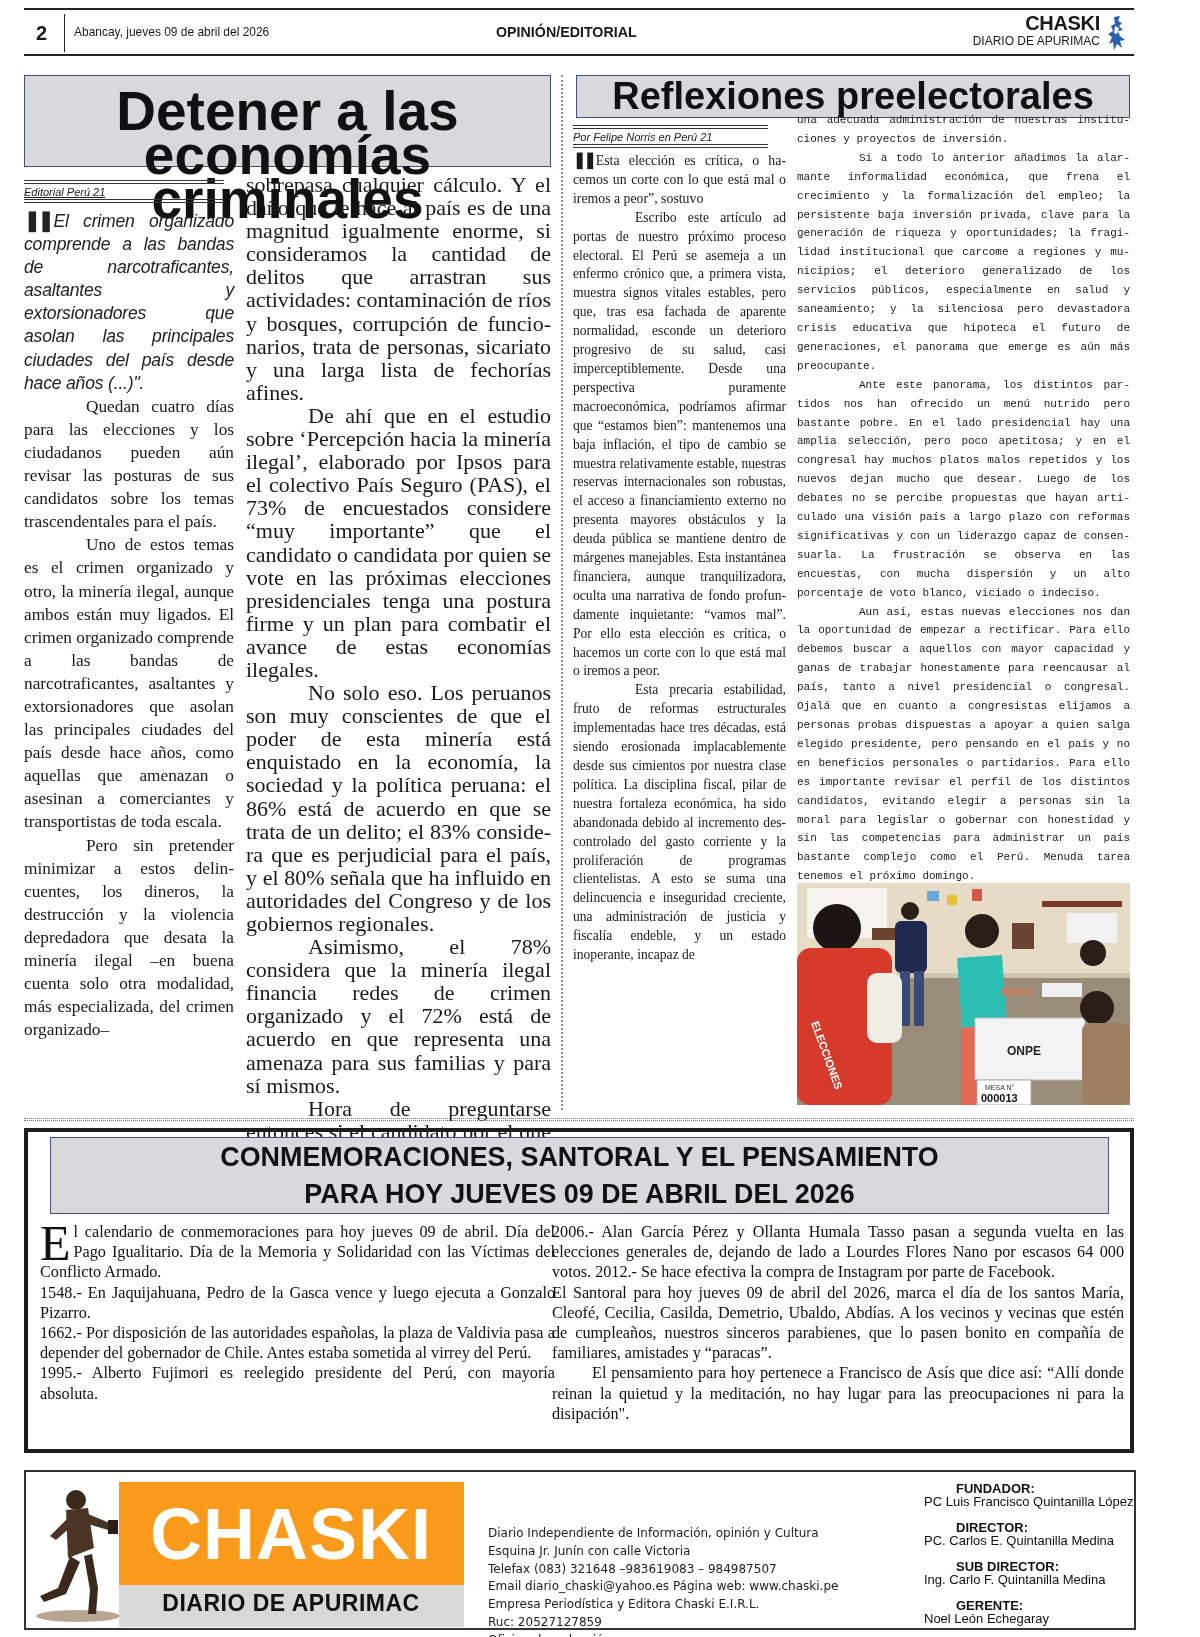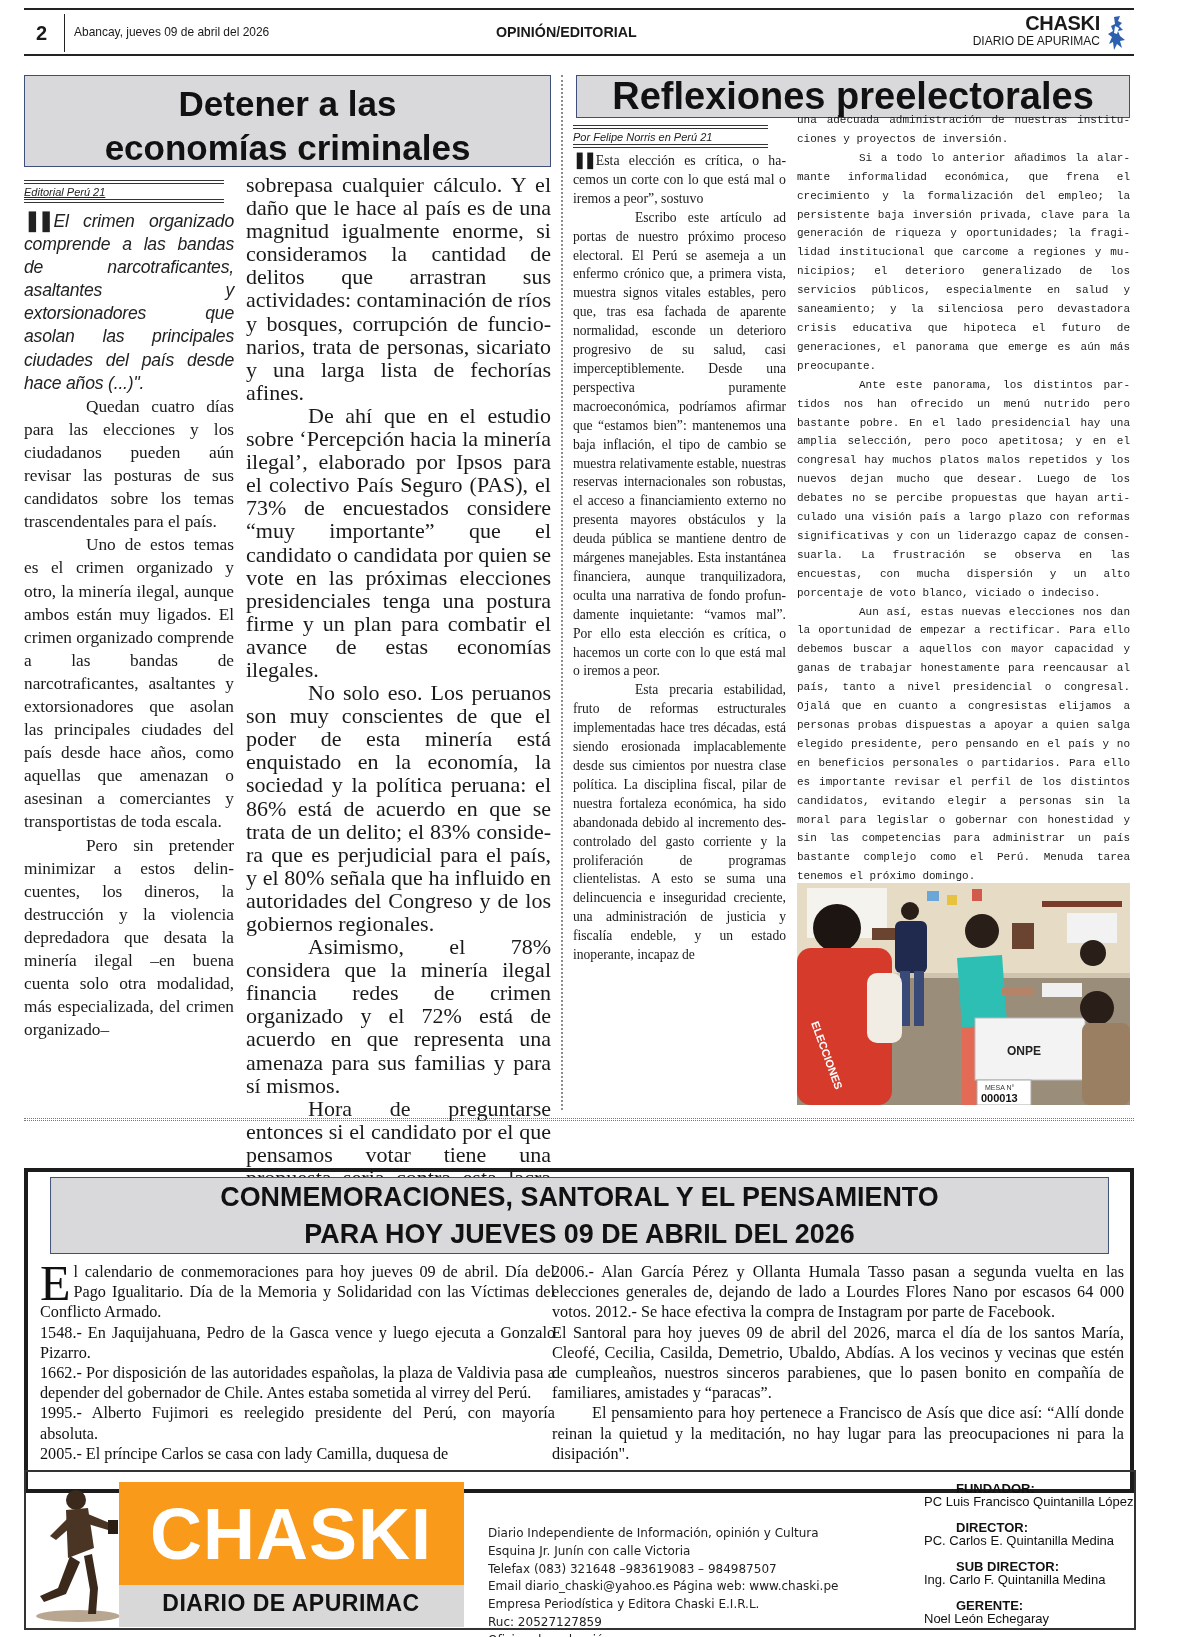--- a/index.html
+++ b/index.html
@@ -14,21 +14,21 @@
   .page-date { position: absolute; left: 50px; top: 14px; font: 13px "Liberation Sans", sans-serif; transform: scaleX(0.92); transform-origin: left; }
   .section-name { position: absolute; left: 472px; top: 13px; font: bold 15px "Liberation Sans", sans-serif; transform: scaleX(0.95); transform-origin: left; }
   .brand { position: absolute; right: 34px; top: 2px; text-align: right; font-family: "Liberation Sans", sans-serif; }
   .brand-name { font: bold 20px "Liberation Sans", sans-serif; line-height: 22px; letter-spacing: -0.3px; }
   .brand-sub { font: 12px "Liberation Sans", sans-serif; line-height: 14px; }
   .brand-icon { position: absolute; right: 6px; top: 4px; width: 22px; height: 38px; }
 
   
   .headline-box { position: absolute; background: #d9d9dc; border: 1.5px solid #3f4f7a;
     font-family: "Liberation Sans", sans-serif; font-weight: bold; color: #111; text-align: center; }
-  .hb-left { left: 24px; top: 75px; width: 527px; height: 92px; font-size: 35px; line-height: 44px; padding-top: 6px; }
+  .hb-left { left: 24px; top: 75px; width: 527px; height: 92px; font-size: 55px; line-height: 44px; padding-top: 13px; }
   .hb-right { left: 576px; top: 75px; width: 554px; height: 43px; font-size: 38px; line-height: 40px; }
 
   .col-divider { position: absolute; left: 561px; top: 75px; width: 0; height: 1035px; border-left: 2px dotted #8a8a8a; }
 
   
   .byline { position: absolute; font: italic 11px "Liberation Sans", sans-serif; color: #222;
     border-top: 4px double #333; border-bottom: 4px double #333; padding: 2px 0 1px; text-decoration: underline; }
   .by-left { left: 24px; top: 180px; width: 200px; }
   .by-right { left: 573px; top: 125px; width: 195px; text-decoration: none; }
 
@@ -42,21 +42,21 @@
   .c4 { left: 797px; top: 111px; width: 333px; font-size: 11px; line-height: 18.9px; font-family: Liberation Mono, monospace; }
   .pull-quote { font: italic 17.6px "Liberation Sans", sans-serif; line-height: 23.1px; color: #222; letter-spacing: -0.2px; }
   .q-mark { font: bold 20px "Liberation Sans", sans-serif; font-style: normal; letter-spacing: -3px; margin-right: 2px; }
   .c3 .lead { font-size: 13.8px; }
 
   .photo { position: absolute; left: 797px; top: 883px; width: 333px; height: 222px; overflow: hidden; background: #b8a98e; }
 
   .wide-rule { position: absolute; left: 24px; top: 1118px; width: 1110px; height: 3px; border-top: 1px dotted #777; border-bottom: 1px dotted #777; }
 
   
-  .comm-box { position: absolute; left: 24px; top: 1128px; width: 1110px; height: 325px; border: 4px solid #1c1c1c; margin-top: 40px; }
+  .comm-box { position: absolute; left: 24px; top: 1128px; width: 1110px; height: 325px; border: 4px solid #1c1c1c; }
   .comm-title { position: absolute; left: 0px; top: 5px; width: 1103px; height: 77px; background: #d9d9dc;
     border: 1.5px solid #3f4f7a; text-align: center; font: bold 28px "Liberation Sans", sans-serif; line-height: 37px;
     transform: scaleX(0.96); color: #111; }
   .comm-col { position: absolute; top: 90px; font-size: 16.2px; line-height: 20.2px; text-align: justify; color: #111; }
   .comm-left { left: 12px; width: 515px; }
   .comm-right { left: 524px; width: 572px; }
   .dropcap { float: left; font-size: 50px; line-height: 38px; margin: 2px 3px 0 0; }
 
   
   .footer { position: absolute; left: 24px; top: 1470px; width: 1110px; height: 160px; border: 2px solid #333; border-right: none; }
@@ -183,21 +183,20 @@
 <section class="comm-box">
   <h2 class="comm-title">
     <span>CONMEMORACIONES, SANTORAL Y EL PENSAMIENTO</span><br>
     <span>PARA HOY JUEVES 09 DE ABRIL DEL 2026</span>
   </h2>
   <div class="comm-col comm-left">
     <p><span class="dropcap">E</span><span>l calendario de conmemoraciones para hoy jueves 09 de abril. Día del Pago Igualitario. Día de la Memoria y Solidaridad con las Víctimas del Conflicto Armado.</span></p>
     <p>1548.- En Jaquijahuana, Pedro de la Gasca vence y luego ejecuta a Gonzalo Pizarro.</p>
     <p> 1662.- Por disposición de las autoridades españolas, la plaza de Valdivia pasa a depender del gobernador de Chile. Antes estaba sometida al virrey del Perú.</p>
     <p> 1995.- Alberto Fujimori es reelegido presidente del Perú, con mayoría absoluta.</p>
-    <p>2005.- El príncipe Carlos se casa con lady Camilla, duquesa de</p>
   </div>
   <div class="comm-col comm-right">
     <p> 2006.- Alan García Pérez y Ollanta Humala Tasso pasan a segunda vuelta en las elecciones generales de, dejando de lado a Lourdes Flores Nano por escasos 64 000 votos.   2012.- Se hace efectiva la compra de Instagram por parte de Facebook.</p>
     <p> El Santoral para hoy jueves 09 de abril del 2026, marca el día de los santos María, Cleofé, Cecilia, Casilda, Demetrio, Ubaldo, Abdías. A los vecinos y vecinas que estén de cumpleaños, nuestros sinceros parabienes, que lo pasen bonito en compañía de familiares, amistades y “paracas”.</p>
     <p style="text-indent:40px">El pensamiento para hoy pertenece a Francisco de Asís que dice así: “Allí donde reinan la quietud y la meditación, no hay lugar para las preocupaciones ni para la disipación".</p>
   </div>
 </section>
 
 <footer class="footer">
   <svg class="runner" viewBox="0 0 100 150">

